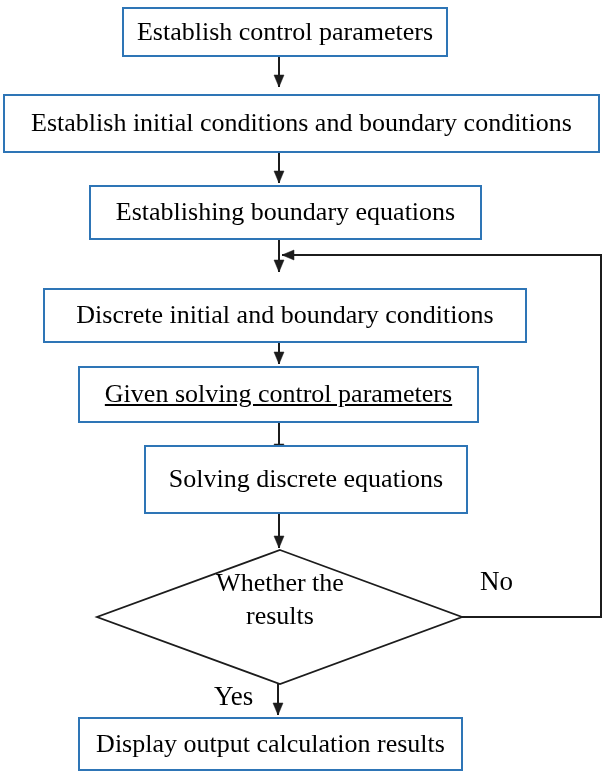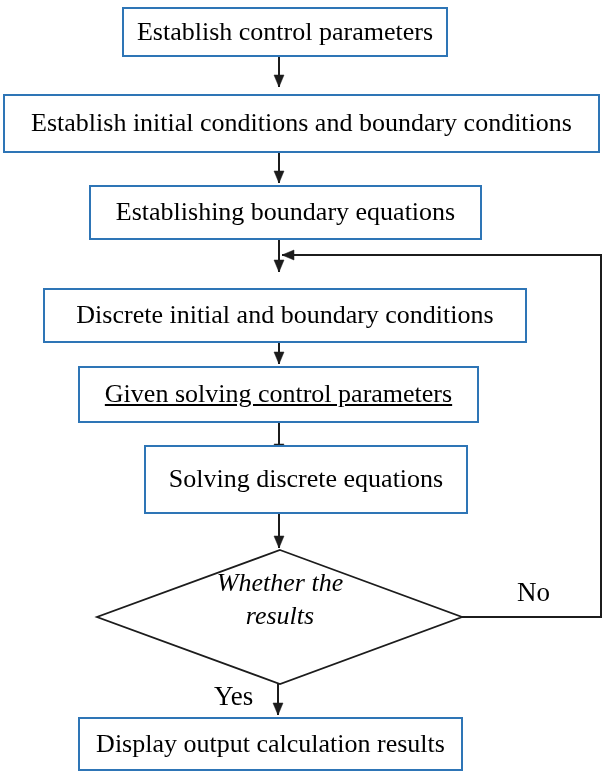--- a/index.html
+++ b/index.html
@@ -50,28 +50,28 @@
   }
   .decision-text {
     position: absolute;
     left: 155px;
     top: 566px;
     width: 250px;
     text-align: center;
     font-size: 26px;
     line-height: 33px;
   }
-  .decision-text span { display: block; font-style: italic; }
+  .decision-text span { display: block; }
   .edge-label {
     position: absolute;
     font-size: 27px;
     line-height: 1;
   }
   .edge-label.yes { left: 214px; top: 683px; }
-  .edge-label.no  { left: 517px; top: 568px; margin-top: 11px; }
+  .edge-label.no  { left: 480px; top: 568px; }
 </style>
 </head>
 <body>
 
 <div class="canvas">
 
   <svg class="arrow-layer" viewBox="0 0 605 778" xmlns="http://www.w3.org/2000/svg">
     <defs>
       <marker id="ah" markerUnits="userSpaceOnUse" markerWidth="14" markerHeight="12" refX="13" refY="6" orient="auto">
         <path d="M1,1 L13,6 L1,11 Z" fill="#1c1c1c" stroke="#1c1c1c" stroke-width="0.5"></path>

